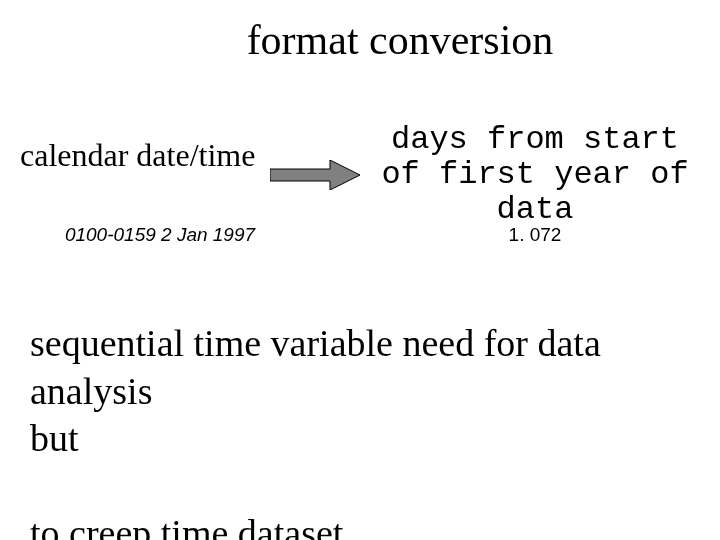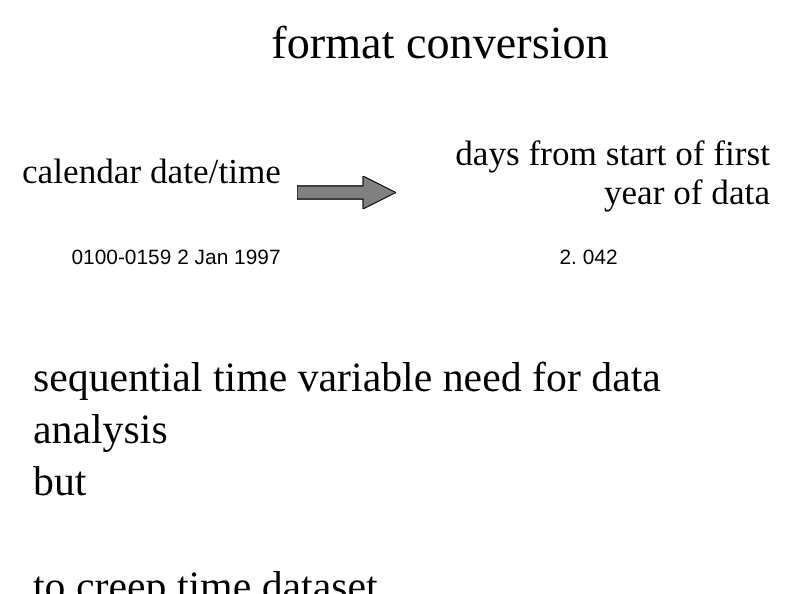--- a/index.html
+++ b/index.html
@@ -31,32 +31,34 @@
     left: 20px;
     width: 280px;
     font-size: 32px;
     line-height: 1.1;
   }
   .right-label {
     position: absolute;
     top: 122px;
     left: 370px;
     width: 330px;
-    text-align: right;
+    text-align: center;
     font-size: 32px;
     line-height: 1.1;
+    font-family: Liberation Mono, monospace;
   }
   .left-example {
     position: absolute;
     top: 224px;
     left: 20px;
     width: 280px;
     text-align: center;
     font-family: Arial, Helvetica, sans-serif;
     font-size: 19px;
+    font-style: italic;
   }
   .right-example {
     position: absolute;
     top: 224px;
     left: 370px;
     width: 330px;
     text-align: center;
     font-family: Arial, Helvetica, sans-serif;
     font-size: 19px;
   }
@@ -90,21 +92,21 @@
 
   <div class="arrow">
     <svg width="90" height="30" viewBox="0 0 90 30">
       <polygon points="0,9 60,9 60,0 90,15 60,30 60,21 0,21" fill="#808080"></polygon>
       <polygon points="0,9 60,9 60,0 90,15 60,30 60,21 0,21" fill="none" stroke-width="1" stroke="#000000"></polygon>
     </svg>
   </div>
 
   <div class="left-example">0100-0159 2 Jan 1997</div>
 
-  <div class="right-example">2. 042</div>
+  <div class="right-example">1. 072</div>
 
   <div class="bottom-text">
     <span>sequential time variable need for data analysis</span><br>
     <span>but</span><br>
     <br>
     <span>to creep time dataset</span>
   </div>
 
 </div>
 

